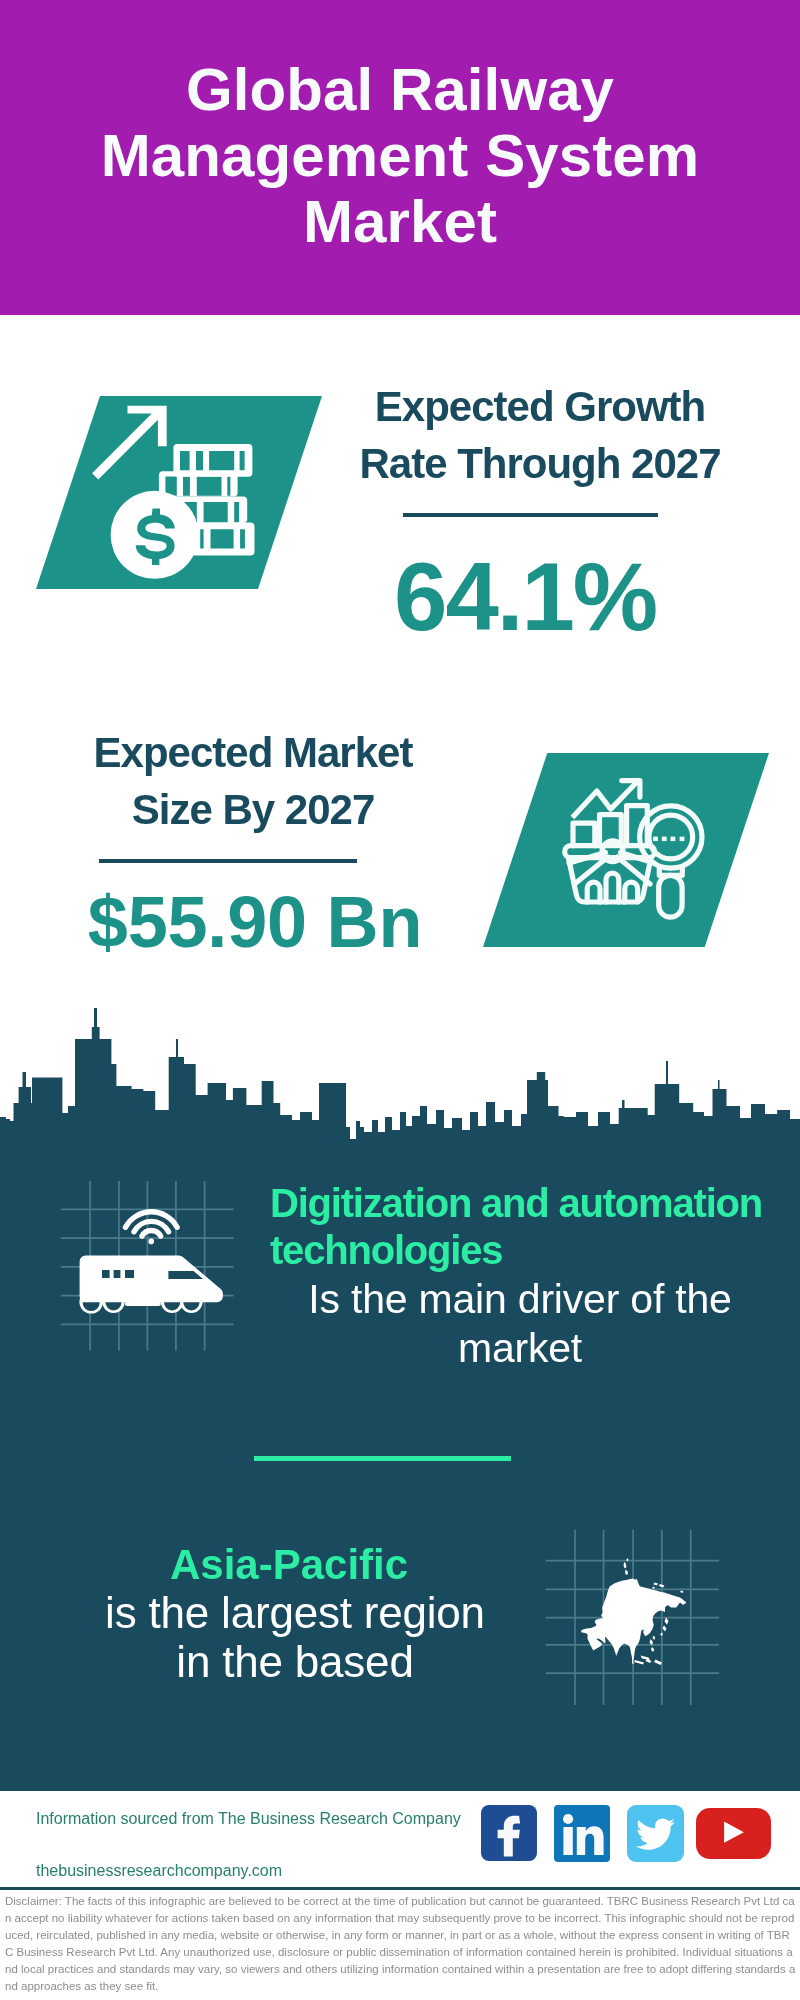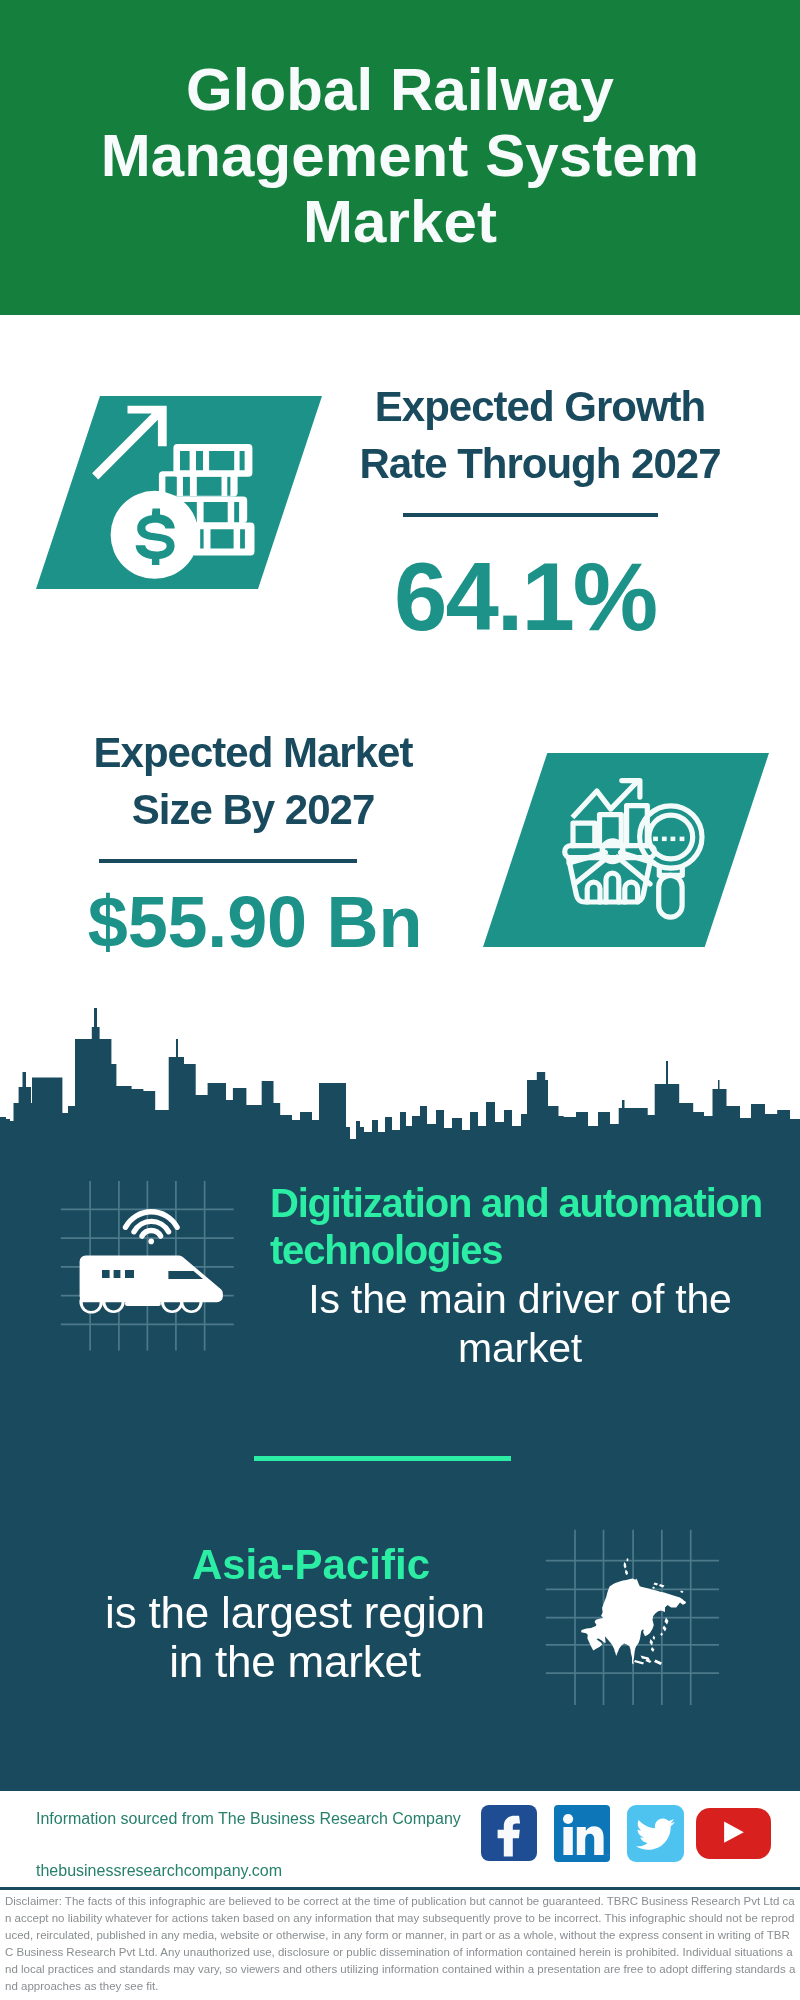--- a/index.html
+++ b/index.html
@@ -2,21 +2,21 @@
 <html><head>
 <meta charset="utf-8">
 <style>
   * { margin:0; padding:0; box-sizing:border-box; }
   html,body { width:800px; height:2000px; }
   body { font-family:"Liberation Sans", sans-serif; background:#ffffff;
          -webkit-font-smoothing:antialiased; }
   .page { position:relative; width:800px; height:2000px; overflow:hidden; background:#ffffff; }
 
   
-  .header { position:absolute; left:0; top:0; width:800px; height:315px; background:#15803d; }
+  .header { position:absolute; left:0; top:0; width:800px; height:315px; background:#a21caf; }
   .header-title { position:absolute; left:92px; top:57px; width:616px; text-align:center;
     color:#f7fbfc; font-size:60px; font-weight:bold; line-height:66px; letter-spacing:0.1px;}
 
   
   .stat-label { position:absolute; font-size:42px; font-weight:bold; color:#1a4a5e;
     line-height:57px; letter-spacing:-1px; text-align:center; }
   .stat-rule { position:absolute; height:4px; background:#1a4a5e; }
   .stat-value { position:absolute; font-weight:bold; color:#1c9289;
     text-align:center; white-space:nowrap; transform-origin:center center; }
   .value-a { font-size:96px; line-height:96px; letter-spacing:-2px; }
@@ -165,22 +165,22 @@
       <rect x="70" y="95" width="9" height="8"></rect>
       <path d="M113.4 96 h25.1 l9.5 8 h-34.6 z"></path>
     </g>
   </svg>
 
   <div class="drv-title" style="left:270px; top:1180px; width:500px; font-size:40px; line-height:46.5px; text-align:left; letter-spacing:-1.2px;">Digitization and automation technologies</div>
   <div class="drv-sub" style="left:290px; top:1275px; width:460px; font-size:41px; line-height:49px; text-align:center; letter-spacing:-0.2px;">Is the main driver of the market</div>
 
   <div style="position:absolute; left:254px; top:1456px; width:257px; height:5px; background:#2ceda4;"></div>
 
-  <div class="drv-title" style="left:170px; top:1540px; width:260px; font-size:42px; line-height:50px; text-align:right; letter-spacing:0px;">Asia-Pacific</div>
-  <div class="drv-sub" style="left:90px; top:1588px; width:410px; font-size:44px; line-height:49px; text-align:center; letter-spacing:-0.2px;">is the largest region in the market</div>
+  <div class="drv-title" style="left:170px; top:1540px; width:260px; font-size:42px; line-height:50px; text-align:left; letter-spacing:0px;">Asia-Pacific</div>
+  <div class="drv-sub" style="left:90px; top:1588px; width:410px; font-size:44px; line-height:49px; text-align:center; letter-spacing:-0.2px;">is the largest region in the based</div>
 
   <svg class="map-svg" width="200" height="215" viewBox="0 0 200 215" style="position:absolute; left:540px; top:1500px;">
     <g stroke="#4c7a8b" stroke-width="1.7">
       <line x1="35" y1="29.8" x2="35" y2="205"></line>
       <line x1="63.5" y1="29.8" x2="63.5" y2="205"></line>
       <line x1="93.1" y1="29.8" x2="93.1" y2="205"></line>
       <line x1="121.8" y1="29.8" x2="121.8" y2="205"></line>
       <line x1="150.7" y1="29.8" x2="150.7" y2="205"></line>
       <line x1="5.8" y1="60.6" x2="179" y2="60.6"></line>
       <line x1="5.8" y1="89.3" x2="179" y2="89.3"></line>

